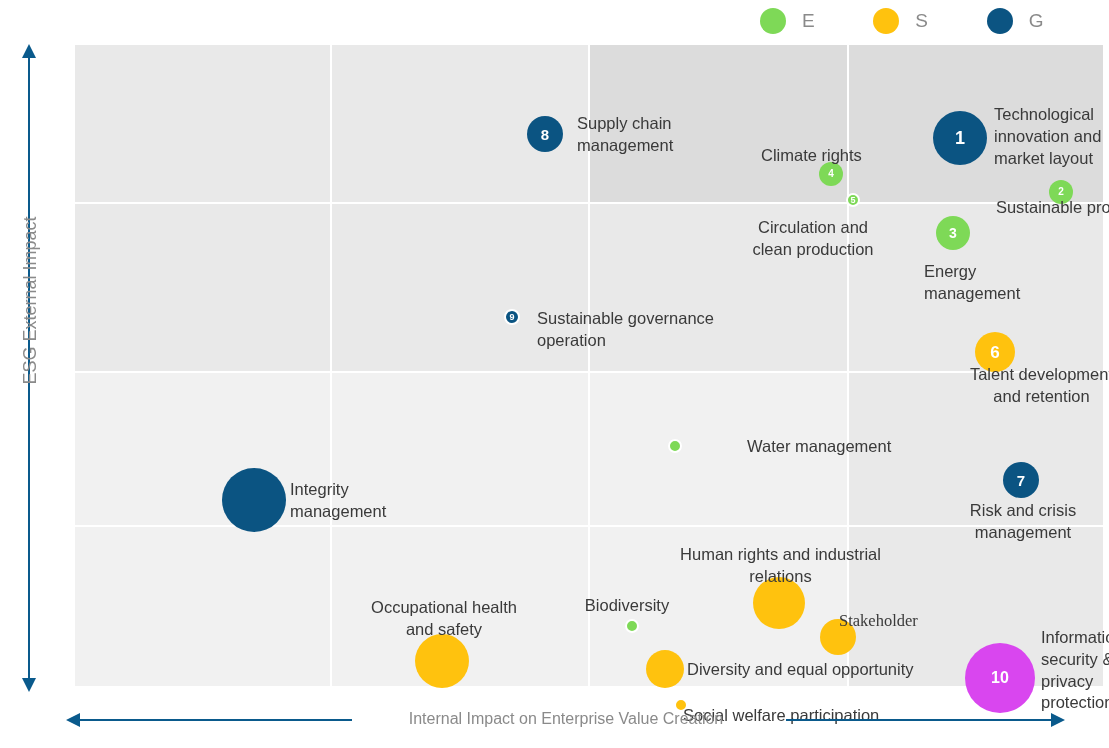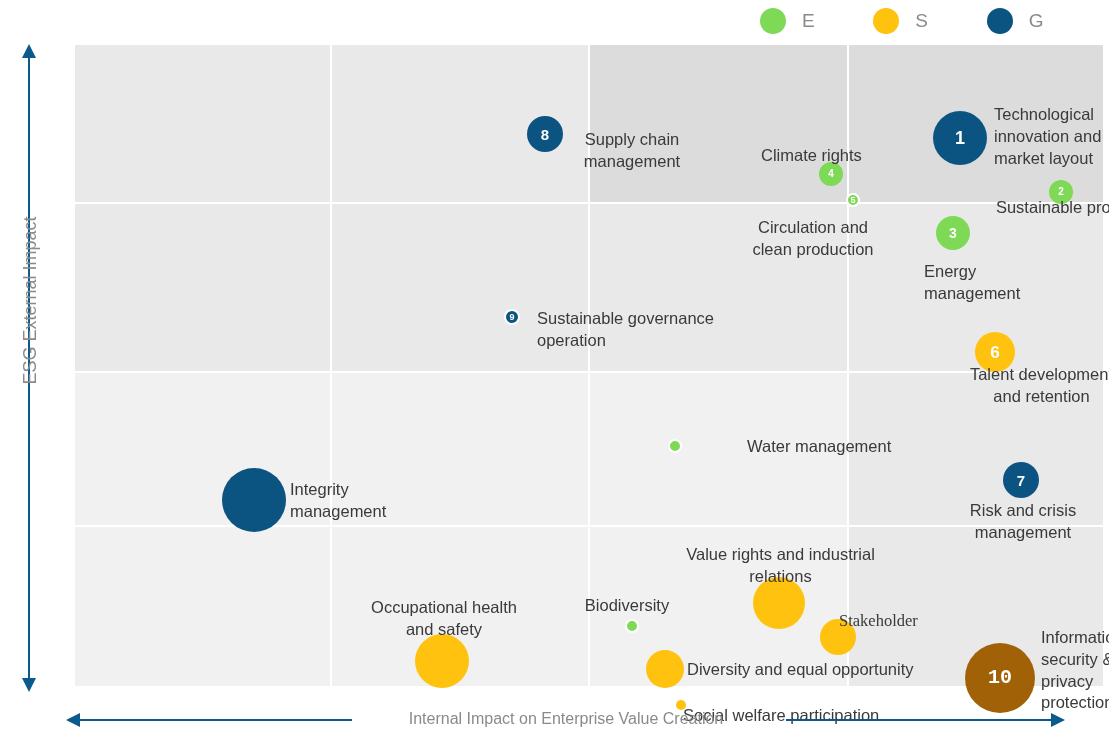--- a/index.html
+++ b/index.html
@@ -197,44 +197,44 @@
   <div id="points-layer">
       <div class="bubble" style="left: 858px; top: 66px; width: 54px; height: 54px; background: rgb(11, 84, 130); font-size: 18px;">1</div>
       <div class="bubble" style="left: 974px; top: 135px; width: 24px; height: 24px; background: rgb(126, 217, 87); font-size: 10px;">2</div>
       <div class="bubble" style="left: 861px; top: 171px; width: 34px; height: 34px; background: rgb(126, 217, 87); font-size: 14px;">3</div>
       <div class="bubble" style="left: 744px; top: 117px; width: 24px; height: 24px; background: rgb(126, 217, 87); font-size: 10px;">4</div>
       <div class="bubble ring" style="left: 771px; top: 148px; width: 14px; height: 14px; background: rgb(126, 217, 87); font-size: 9px;">5</div>
       <div class="bubble" style="left: 900px; top: 287px; width: 40px; height: 40px; background: rgb(255, 194, 14); font-size: 17px;">6</div>
       <div class="bubble" style="left: 928px; top: 417px; width: 36px; height: 36px; background: rgb(11, 84, 130); font-size: 15px;">7</div>
       <div class="bubble" style="left: 452px; top: 71px; width: 36px; height: 36px; background: rgb(11, 84, 130); font-size: 15px;">8</div>
       <div class="bubble ring" style="left: 429px; top: 264px; width: 16px; height: 16px; background: rgb(11, 84, 130); font-size: 9px;">9</div>
-      <div class="bubble" style="left: 890px; top: 598px; width: 70px; height: 70px; background: #a16207; font-size: 20px; font-family: Liberation Mono, monospace;">10</div>
+      <div class="bubble" style="left: 890px; top: 598px; width: 70px; height: 70px; background: #d946ef; font-size: 16px;">10</div>
       <div class="bubble" style="left: 147px; top: 423px; width: 64px; height: 64px; background: rgb(11, 84, 130); font-size: 18px;"></div>
       <div class="bubble ring" style="left: 593px; top: 394px; width: 14px; height: 14px; background: rgb(126, 217, 87); font-size: 9px;"></div>
       <div class="bubble" style="left: 678px; top: 532px; width: 52px; height: 52px; background: rgb(255, 194, 14); font-size: 18px;"></div>
       <div class="bubble" style="left: 745px; top: 574px; width: 36px; height: 36px; background: rgb(255, 194, 14); font-size: 15px;"></div>
       <div class="bubble" style="left: 340px; top: 589px; width: 54px; height: 54px; background: rgb(255, 194, 14); font-size: 18px;"></div>
       <div class="bubble ring" style="left: 550px; top: 574px; width: 14px; height: 14px; background: rgb(126, 217, 87); font-size: 9px;"></div>
       <div class="bubble" style="left: 571px; top: 605px; width: 38px; height: 38px; background: rgb(255, 194, 14); font-size: 16px;"></div>
       <div class="bubble ring" style="left: 599px; top: 653px; width: 14px; height: 14px; background: rgb(255, 194, 14); font-size: 9px;"></div>
     </div>
   <div id="labels-layer">
       <div class="plabel right" style="left: 919px; top: 59px; width: 160px;">Technological innovation and market layout</div>
       <div class="plabel center" style="left: 919px; top: 152px; width: 158px;">Sustainable products</div>
       <div class="plabel right" style="left: 849px; top: 216px; width: 140px;">Energy management</div>
       <div class="plabel right" style="left: 686px; top: 100px; width: 142px;">Climate rights</div>
       <div class="plabel center" style="left: 664px; top: 172px; width: 148px;">Circulation and clean production</div>
       <div class="plabel center" style="left: 880px; top: 319px; width: 173px;">Talent development and retention</div>
       <div class="plabel center" style="left: 886px; top: 449px; width: 124px; margin-top: 6px;">Risk and crisis management</div>
-      <div class="plabel right" style="left: 502px; top: 84px; width: 110px; text-align: center;">Supply chain management</div>
+      <div class="plabel right" style="left: 502px; top: 68px; width: 110px;">Supply chain management</div>
       <div class="plabel right" style="left: 462px; top: 263px; width: 210px;">Sustainable governance operation</div>
       <div class="plabel right" style="left: 966px; top: 582px; width: 106px;">Information security &amp; privacy protection</div>
       <div class="plabel right" style="left: 215px; top: 434px; width: 120px;">Integrity management</div>
       <div class="plabel right" style="left: 636px; top: 391px; width: 180px; margin-left: 36px;">Water management</div>
-      <div class="plabel center" style="left: 591px; top: 499px; width: 229px;">Value rights and industrial relations</div>
+      <div class="plabel center" style="left: 591px; top: 499px; width: 229px;">Human rights and industrial relations</div>
       <div class="plabel right" style="left: 764px; top: 565px; width: 116px; font-family: Liberation Serif, serif;">Stakeholder</div>
       <div class="plabel center" style="left: 283px; top: 552px; width: 172px;">Occupational health and safety</div>
       <div class="plabel center" style="left: 500px; top: 550px; width: 104px;">Biodiversity</div>
       <div class="plabel right" style="left: 612px; top: 614px; width: 262px;">Diversity and equal opportunity</div>
       <div class="plabel right" style="left: 608px; top: 660px; width: 234px;">Social welfare participation</div>
     </div>
 </div>
 
 <div id="y-axis-line"></div>
 <div class="arrow" id="y-arrow-up"></div>

